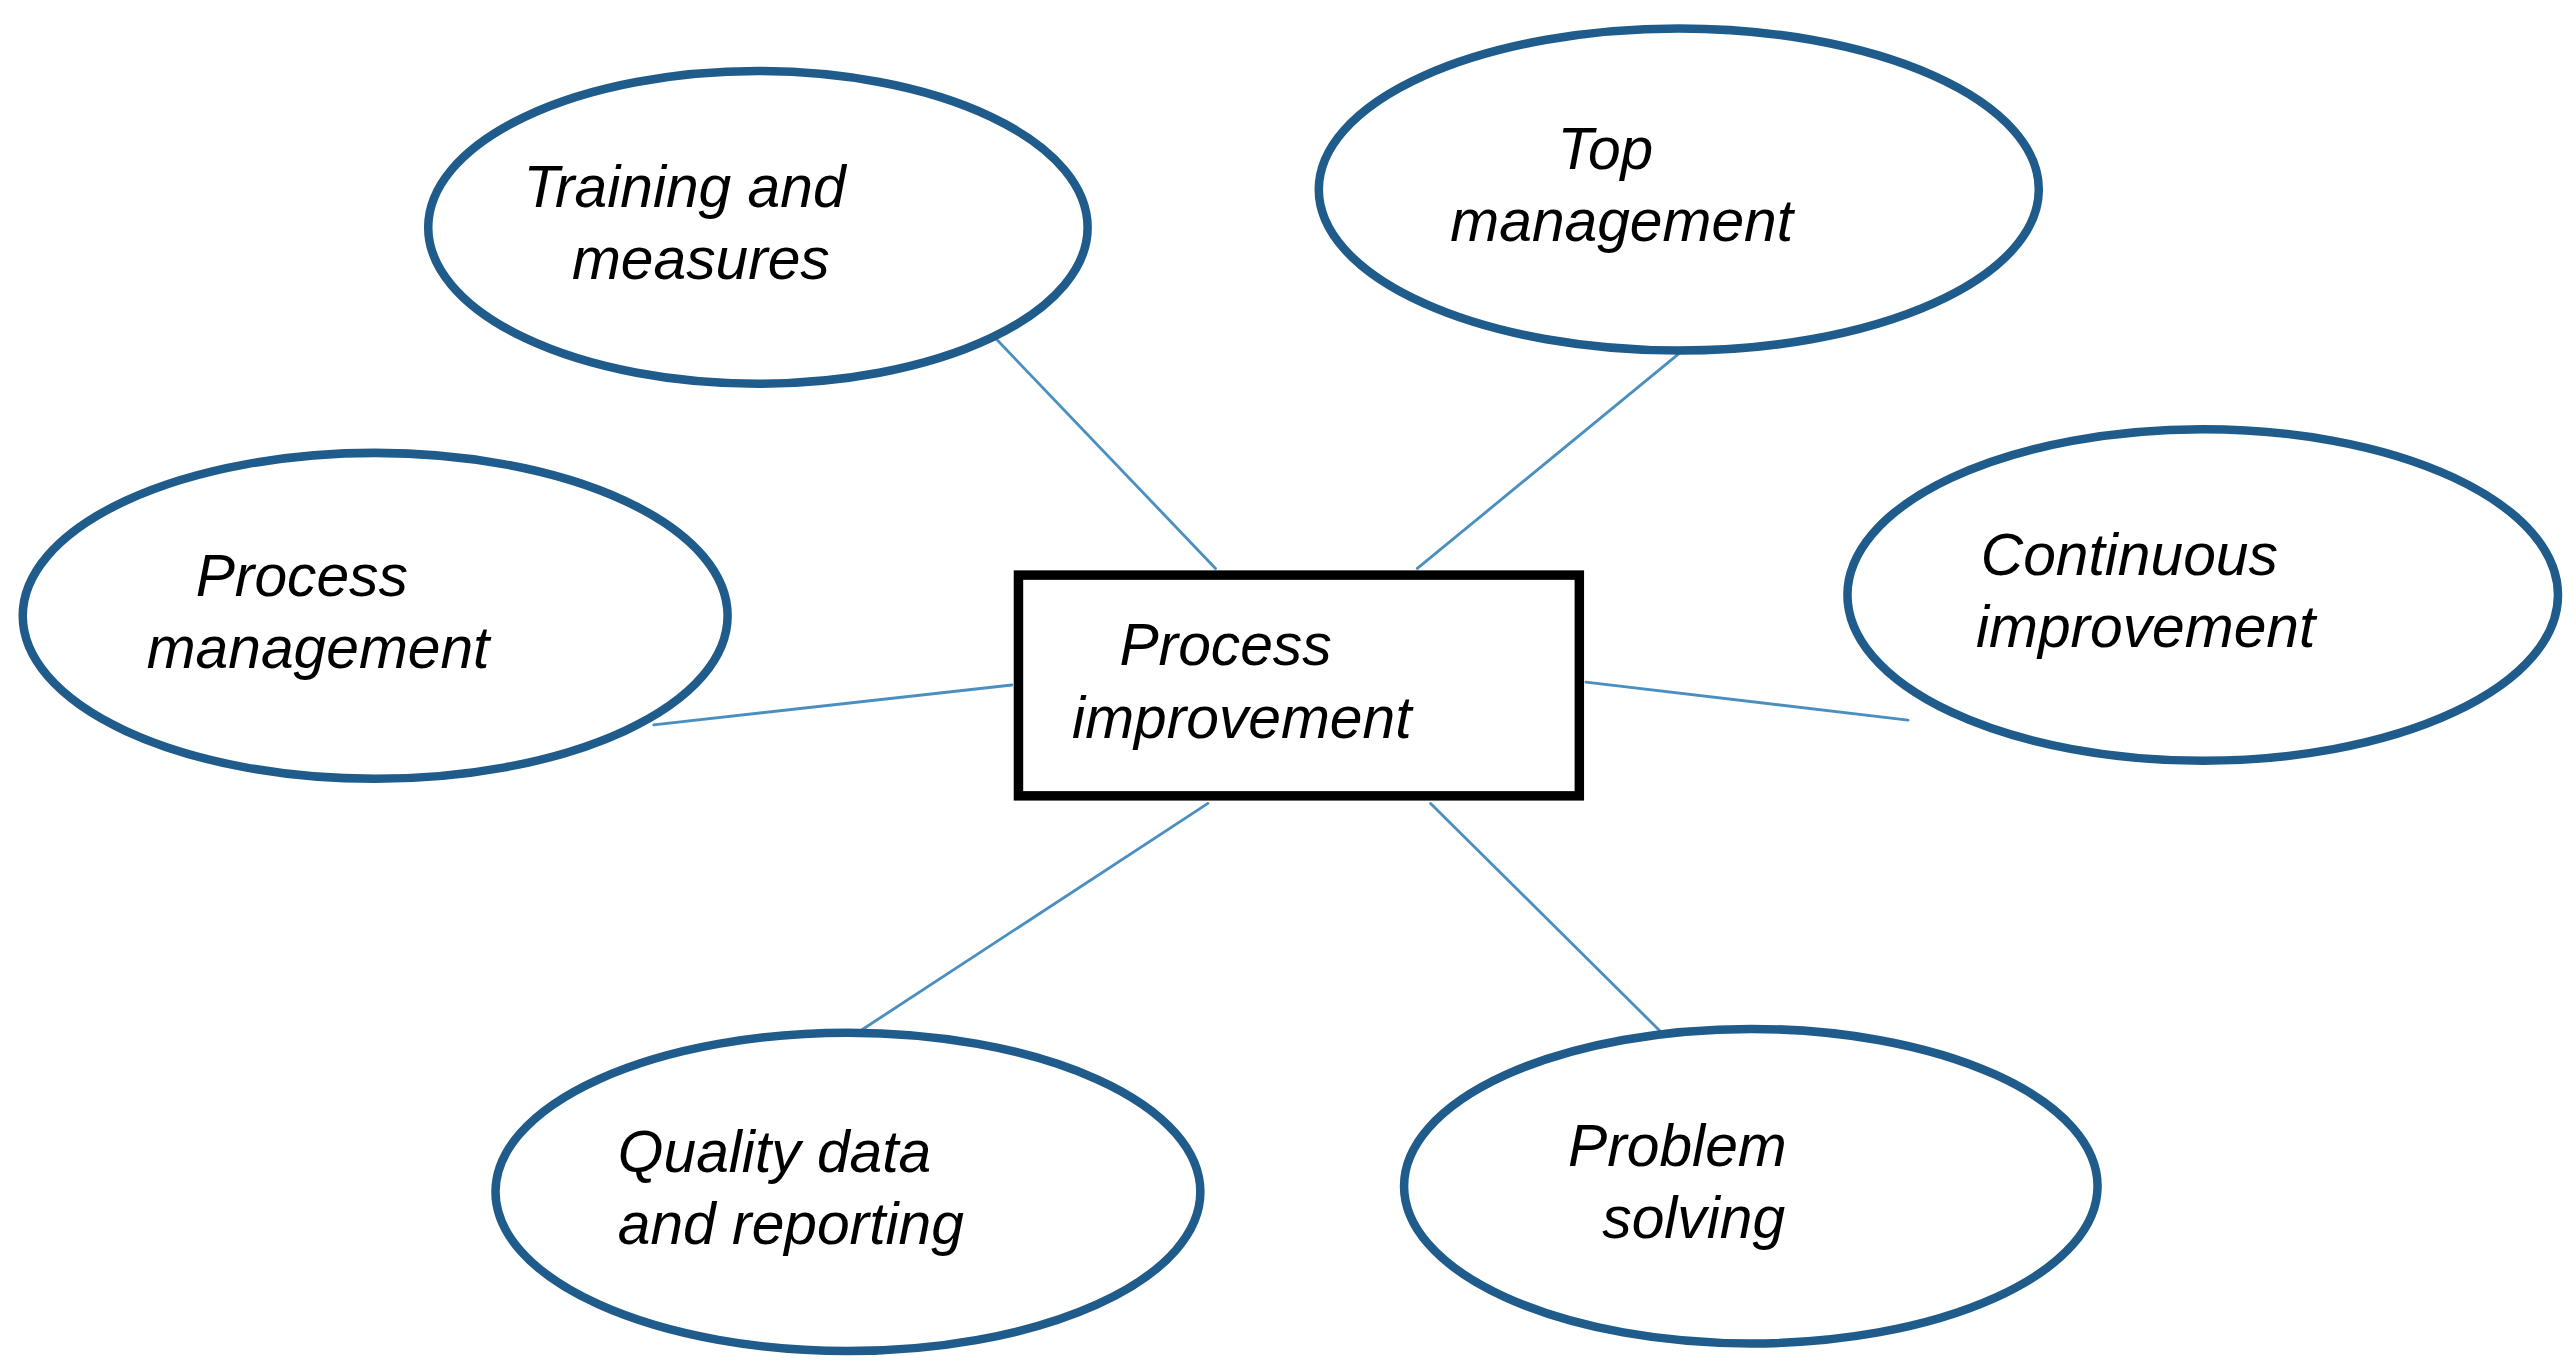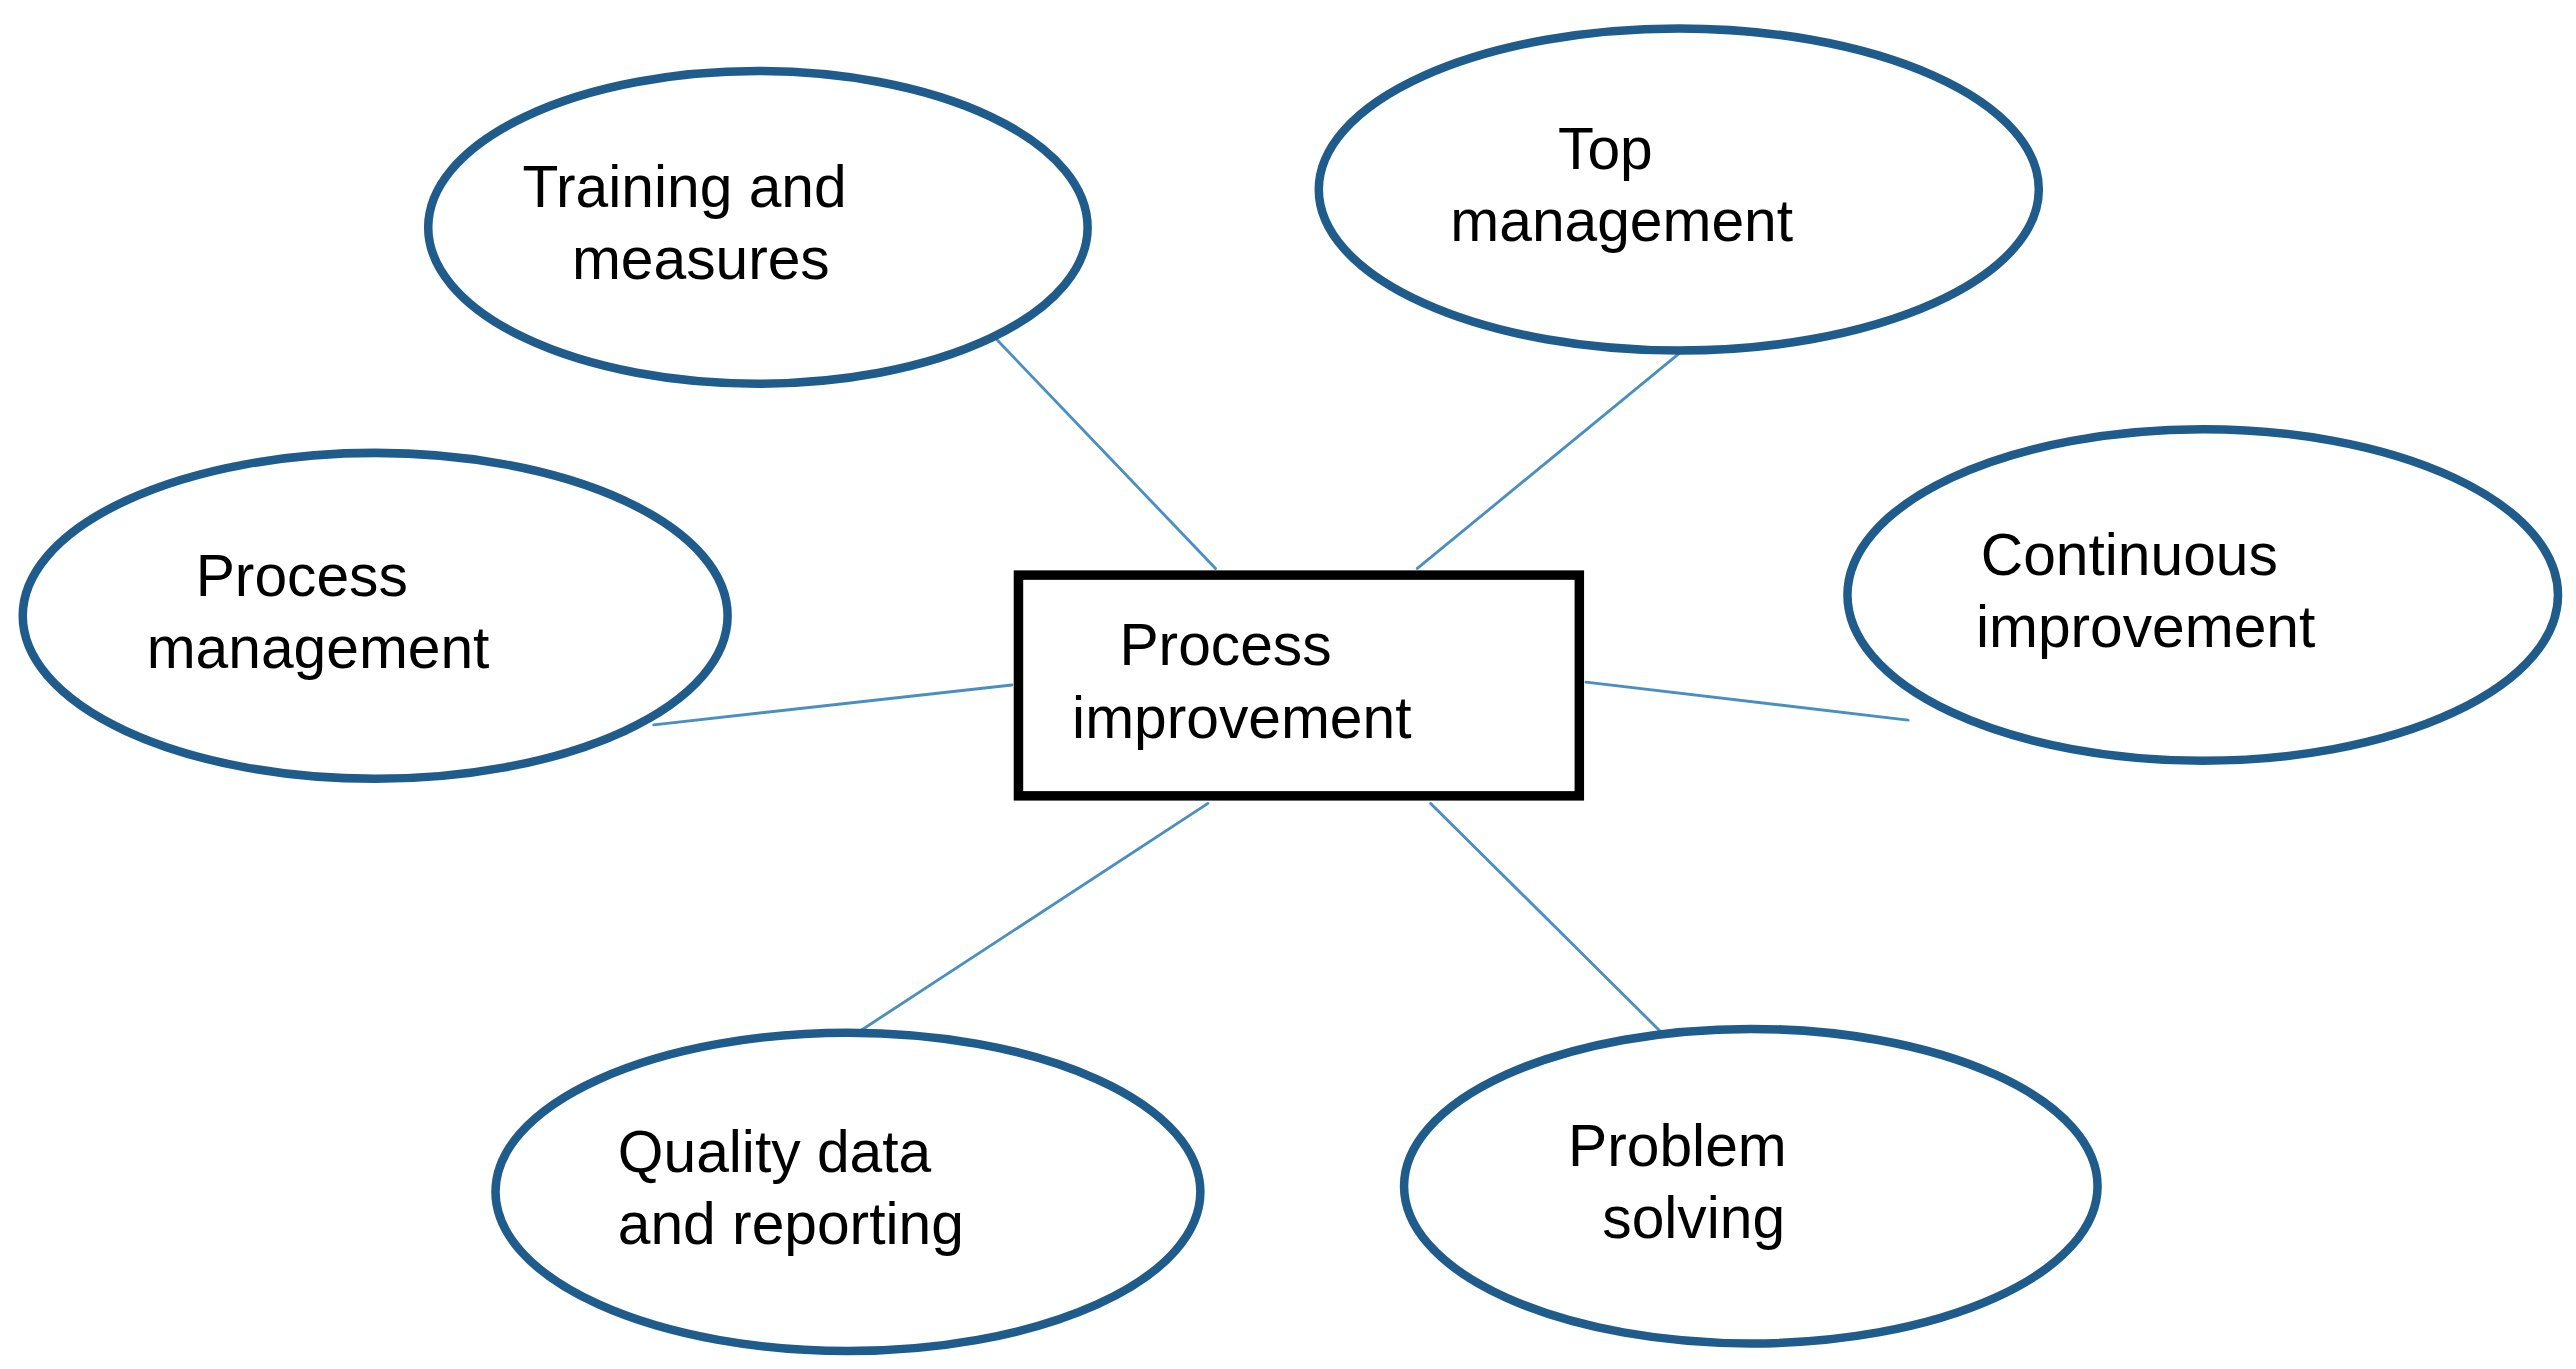--- a/index.html
+++ b/index.html
@@ -11,20 +11,21 @@
     width: 2576px;
     height: 1370px;
     overflow: hidden;
     font-family: "Liberation Sans", sans-serif;
   }
   #diagram-root {
     position: relative;
     width: 2576px;
     height: 1370px;
     background: #ffffff;
+    font-style: italic;
   }
   svg.canvas {
     position: absolute;
     left: 0;
     top: 0;
     width: 2576px;
     height: 1370px;
     display: block;
   }
   .node-label {

